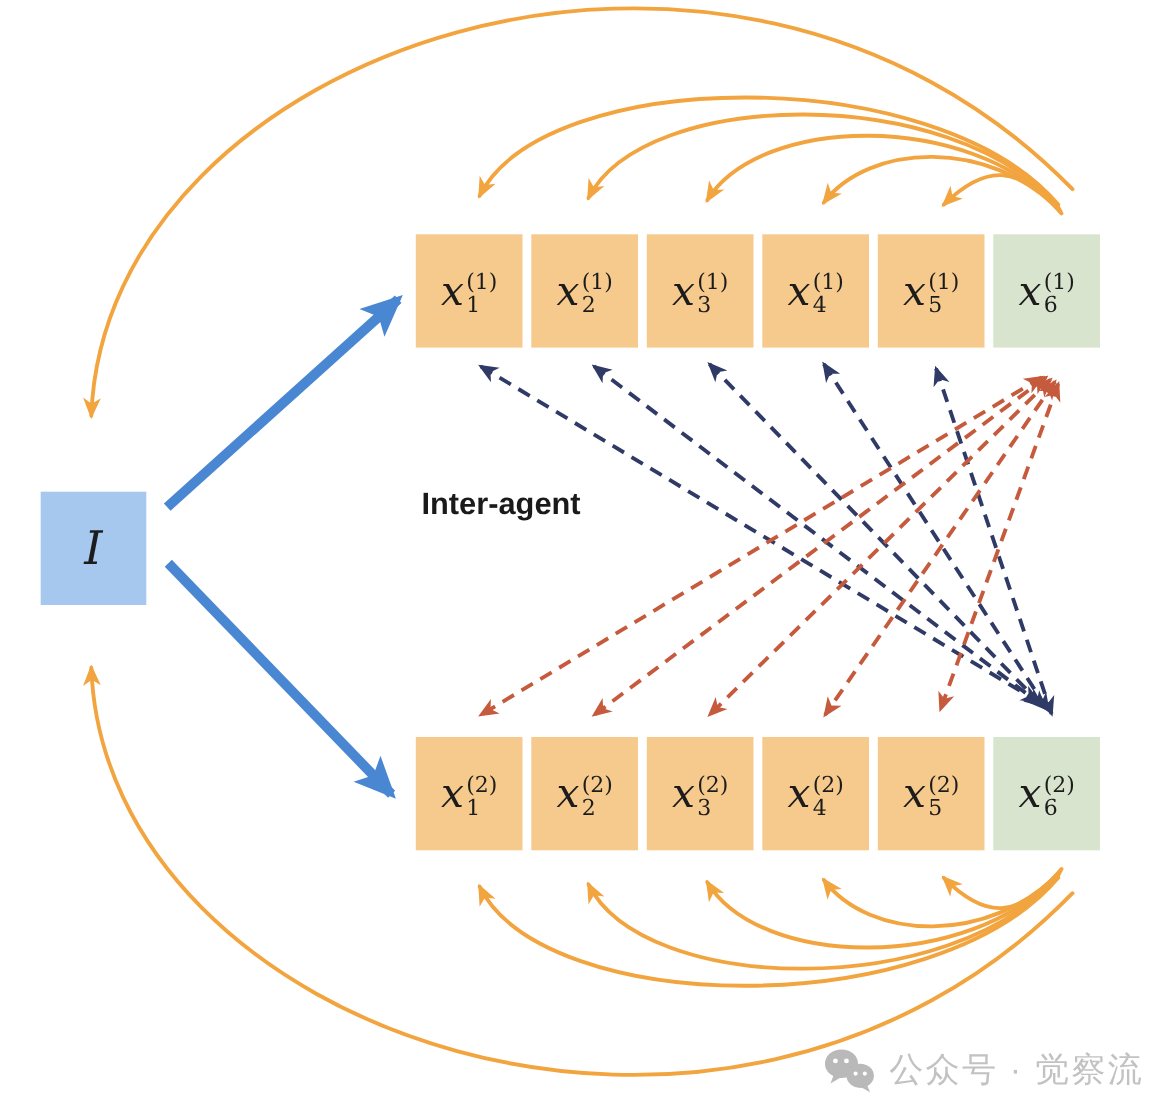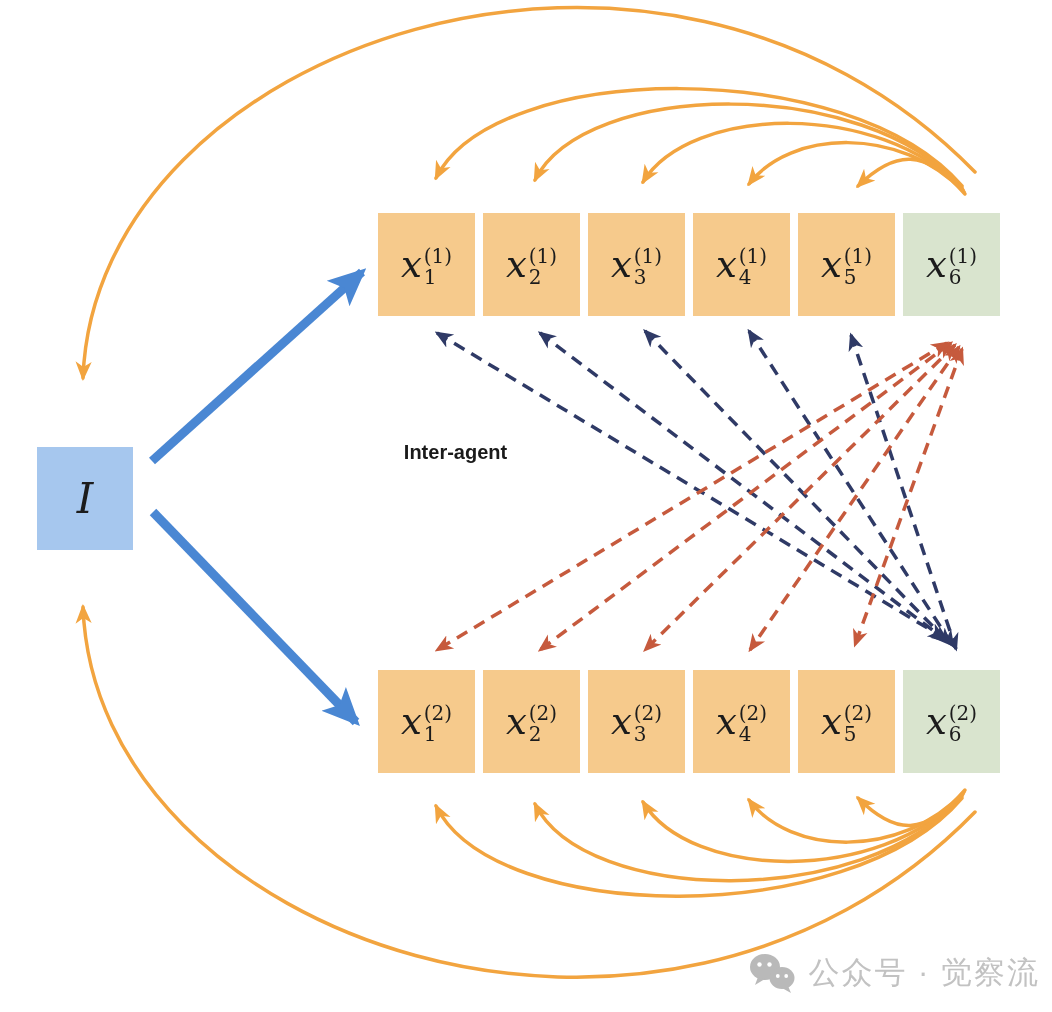--- a/index.html
+++ b/index.html
@@ -16,21 +16,21 @@
 
   .tok{display:flex;align-items:center;}
   .var{font-family:"DejaVu Serif","Liberation Serif",serif;
        font-style:italic;font-size:37px;line-height:1;}
   .scripts{display:flex;flex-direction:column;align-items:flex-start;
        margin-left:2px;font-family:"DejaVu Serif","Liberation Serif",serif;
        font-size:20px;line-height:1.02;transform:translateY(2px);}
   .input-box .var{font-size:42px;}
 
   .center-label{position:absolute;left:348px;top:438px;width:215px;
-       text-align:center;font-weight:bold;font-size:20px;line-height:1.45;
+       text-align:center;font-weight:bold;font-size:28px;line-height:1.45;
        color:#1a1a1a;}
   .center-label span{display:block;}
 
   .watermark{position:absolute;right:12px;bottom:18px;display:flex;
        align-items:flex-end;gap:10px;color:#c2c2c2;font-size:31px;
        letter-spacing:2px;}
 </style>
 </head>
 <body>
 

